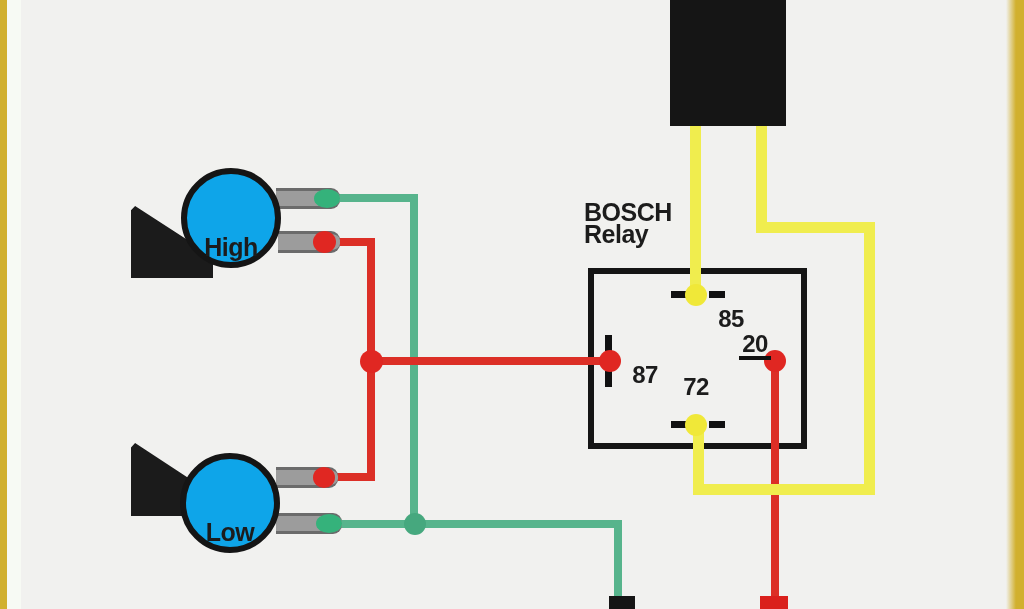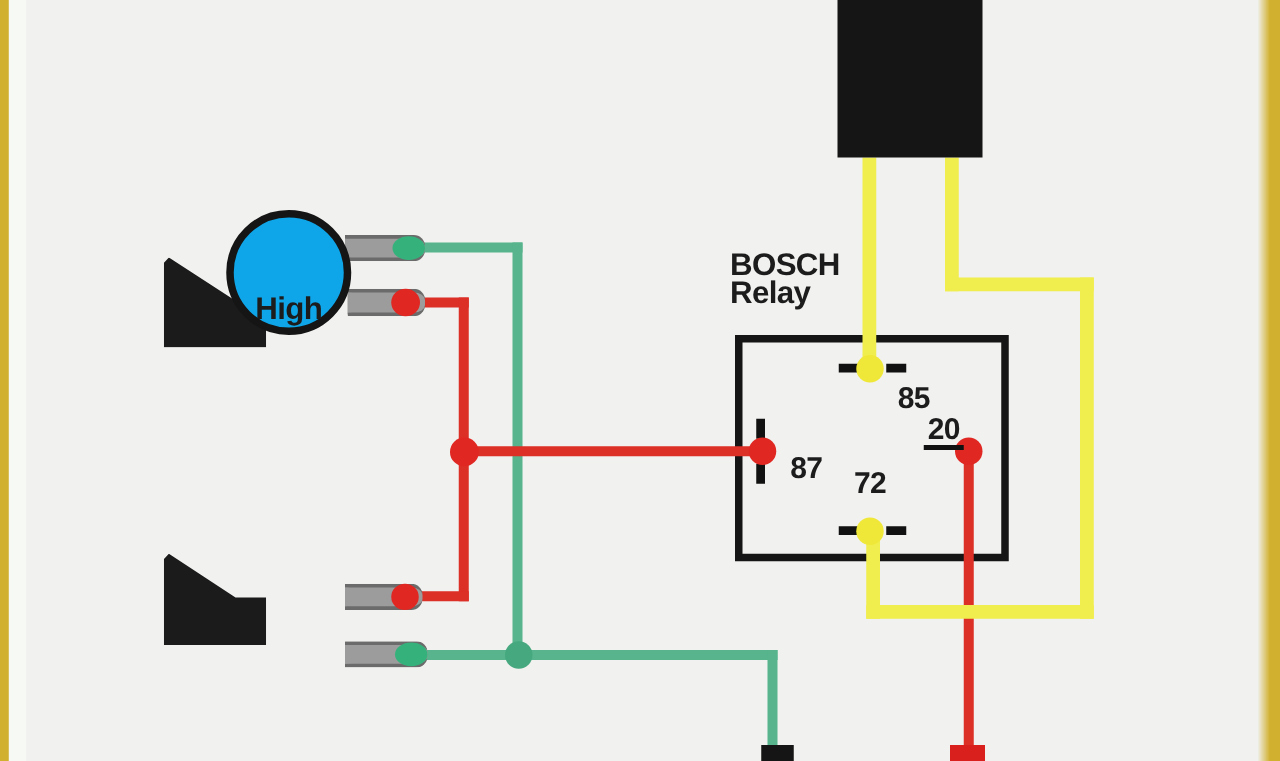--- a/index.html
+++ b/index.html
@@ -108,20 +108,23 @@
   <div class="horn-bell" style="left:131px;top:206px;width:82px;height:72px;"></div>
   <div class="horn-circle" style="left:181px;top:168px;">
     <span>High</span>
   </div>
 
   <div class="stub" style="left:276px;top:467px;width:62px;height:21px;"></div>
   <div class="stub-tip tip-red" style="left:313px;top:467px;width:22px;height:21px;"></div>
   <div class="stub" style="left:276px;top:513px;width:66px;height:21px;"></div>
   <div class="stub-tip tip-green" style="left:316px;top:514px;width:26px;height:19px;"></div>
   <div class="horn-bell" style="left:131px;top:443px;width:82px;height:73px;"></div>
+  <div class="horn-circle" style="left:180px;top:453px;">
+    <span>Low</span>
+  </div>
 
   <div class="blackbox" style="left:609px;top:596px;width:26px;height:13px;"></div>
   <div class="blackbox" style="left:760px;top:596px;width:28px;height:13px;background:#da201c;"></div>
 
   <div class="abs frame-left-halo"></div>
   <div class="abs frame-left"></div>
   <div class="abs frame-right"></div>
 
 </div>
 

